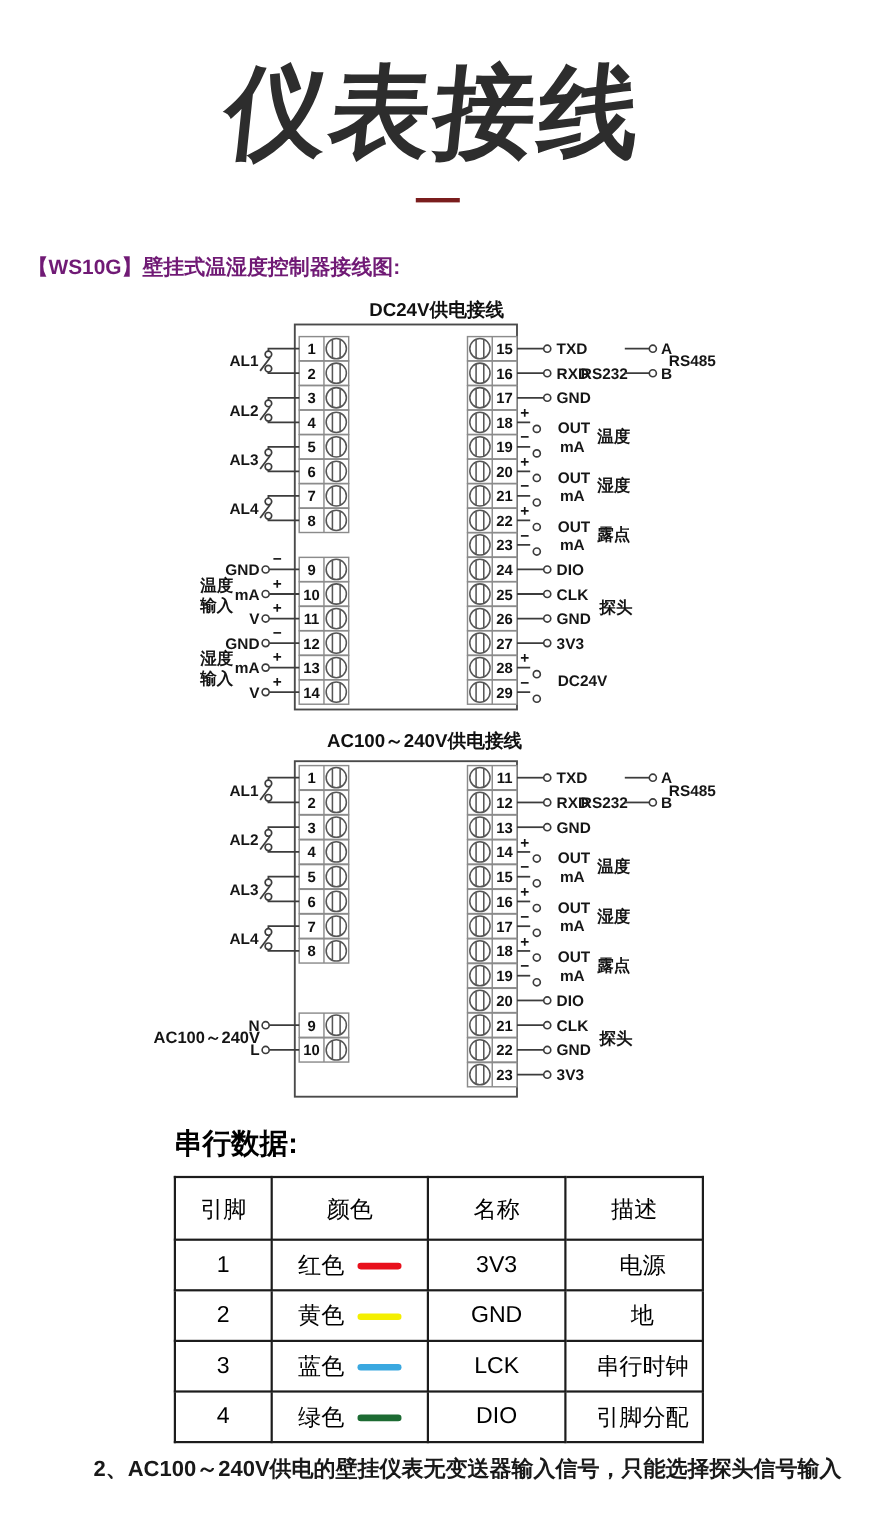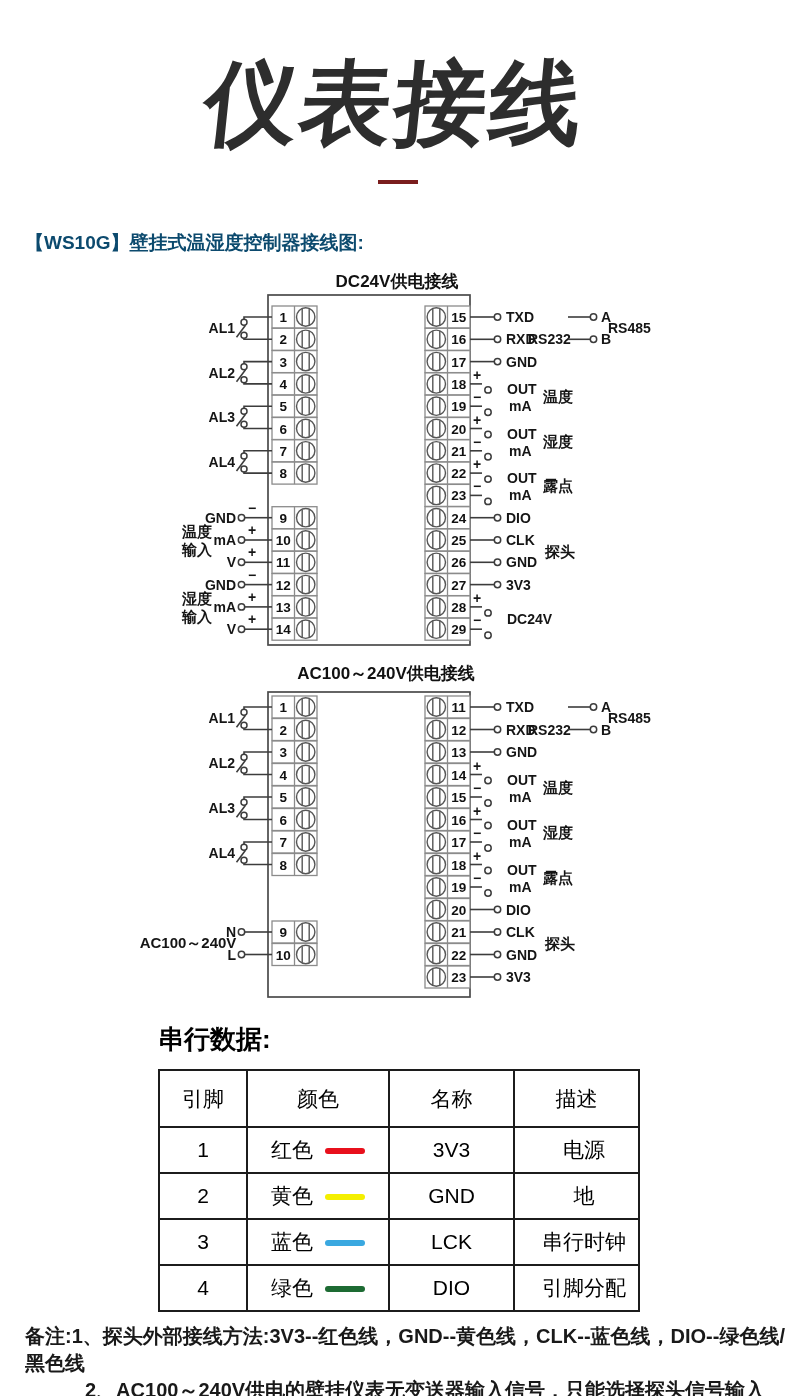--- a/index.html
+++ b/index.html
@@ -3,21 +3,21 @@
 <meta charset="utf-8">
 <style>
   html,body{margin:0;padding:0;background:#fff;}
   .page{position:relative;width:790px;height:1396px;background:#ffffff;overflow:hidden;
         font-family:"Liberation Sans",sans-serif;color:#1a1a1a;}
   
   .title-wrap{position:absolute;top:38px;left:0;width:790px;text-align:center;}
   .big-title{display:inline-block;font-size:92px;line-height:130px;font-weight:800;
              color:#2d2d2d;letter-spacing:3px;transform:skewX(-6deg);margin:0;}
   .title-underline{position:absolute;top:180px;left:378px;width:40px;height:4px;background:#7a1d1d;}
-  .subtitle{position:absolute;top:230px;left:25px;font-size:19px;font-weight:600;color:#0c4a6e;}
+  .subtitle{position:absolute;top:230px;left:25px;font-size:19px;font-weight:600;color:#701a75;}
   
   .diag{position:absolute;left:0;width:790px;}
   .diag .wire{stroke:#3c3c3c;stroke-width:1.6;fill:none;}
   .diag .node{fill:#ffffff;stroke:#3c3c3c;stroke-width:1.5;}
   .diag .box{fill:none;stroke:#4a4a4a;stroke-width:1.7;}
   .diag .term{fill:#ffffff;stroke:#8b8b8b;stroke-width:1.3;}
   .diag .tc{fill:none;stroke:#565656;stroke-width:1.4;}
   .diag .tnum{font:700 13.5px "Liberation Sans",sans-serif;fill:#111;}
   .diag .lbl{font:700 14px "Liberation Sans",sans-serif;fill:#151515;}
   .diag .cjk{font-size:15px;}
@@ -620,17 +620,16 @@
       <tr>
         <td>4</td>
         <td><span>绿色</span><span class="swatch" style="background: rgb(29, 107, 51);"></span></td>
         <td>DIO</td>
         <td class="c-desc">引脚分配</td>
       </tr>
     </tbody>
   </table>
 
   <div class="notes">
-    <div class="note-1">备注:1、探头外部接线方法:3V3--红色线，GND--黄色线，CLK--蓝色线，DIO--绿色线/黑色线</div>
     <div class="note-2">2、AC100～240V供电的壁挂仪表无变送器输入信号，只能选择探头信号输入</div>
   </div>
 
 </div>
 
 </body></html>

